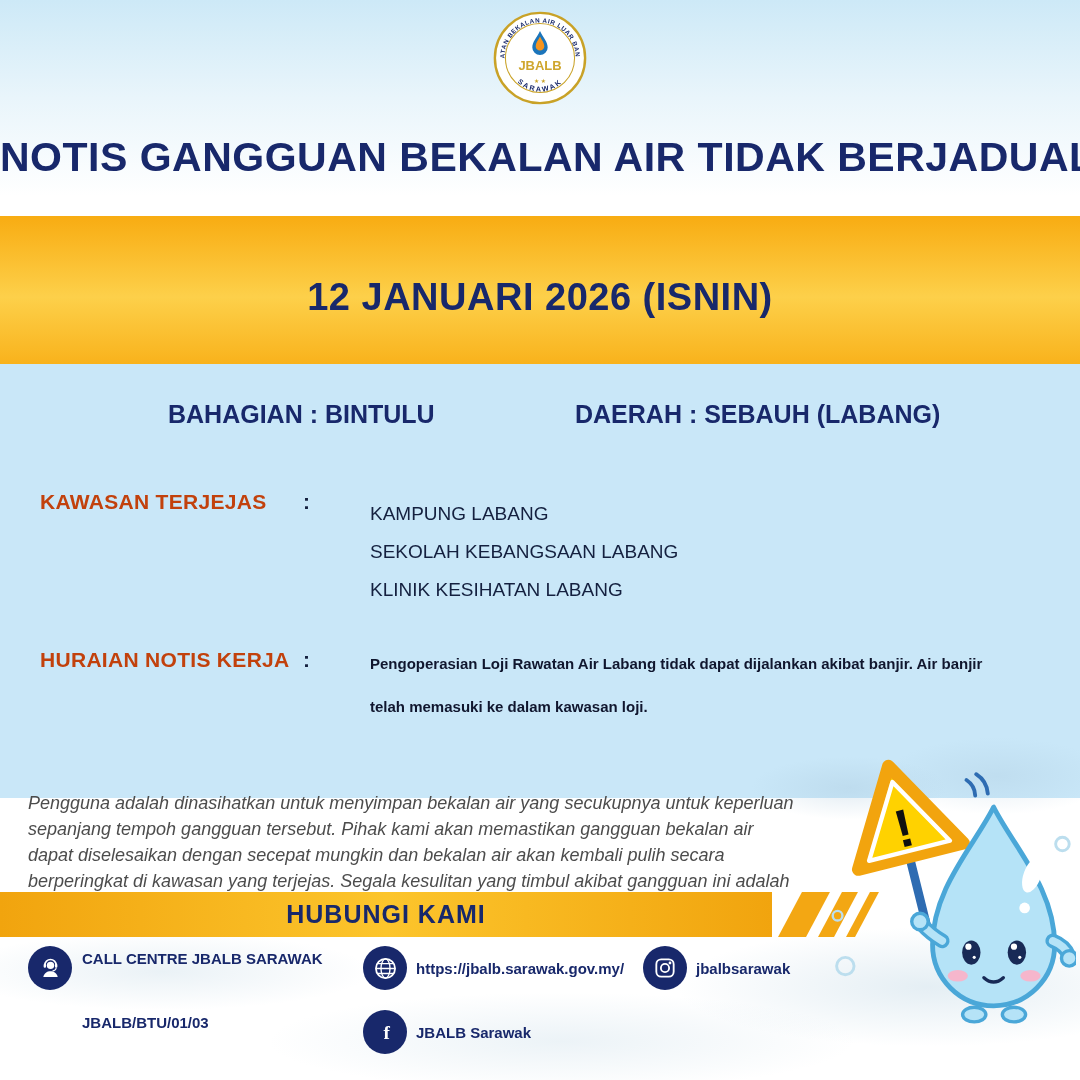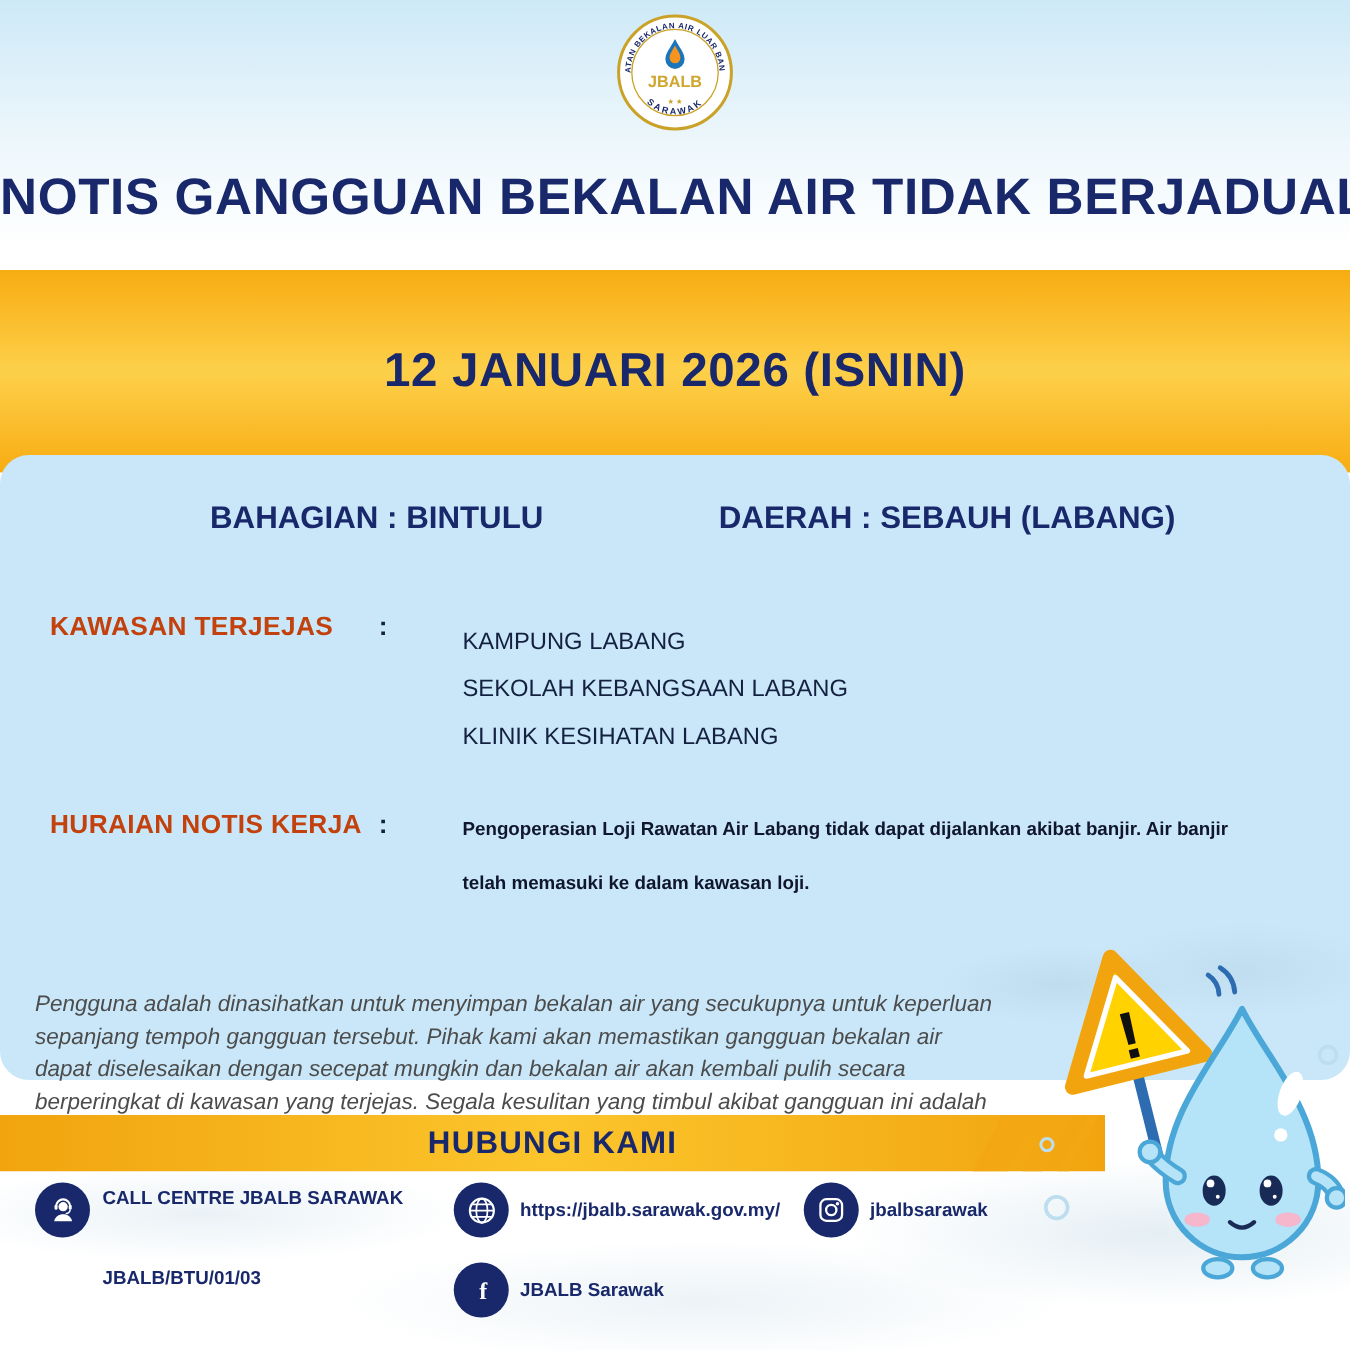--- a/index.html
+++ b/index.html
@@ -10,21 +10,21 @@
   }
   .top-gradient{position:absolute;left:0;top:0;width:1080px;height:196px;
     background:linear-gradient(180deg,#cde9f7 0%,#e9f5fb 50%,#ffffff 100%);}
   .logo{position:absolute;left:492px;top:10px;width:96px;height:96px;}
   .title{position:absolute;left:0;top:134px;width:1080px;text-align:center;
     font-size:41px;font-weight:bold;color:#18286b;letter-spacing:.5px;white-space:nowrap;}
   .date-banner{position:absolute;left:0;top:196px;width:1080px;height:162px;
     background:linear-gradient(180deg,#f8ac12 0%,#fdd04a 50%,#f8ac12 100%);
     display:flex;flex-direction:column;align-items:center;justify-content:center;gap:16px;margin-top:20px;}
   .date-line{font-size:38px;font-weight:bold;color:#18286b;letter-spacing:.5px;}
-  .blue-section{position:absolute;left:0;top:364px;width:1080px;height:500px;background:#c9e7f8;border-radius:23px;}
+  .blue-section{position:absolute;left:0;top:364px;width:1080px;height:434px;background:#c9e7f8;}
   .region{position:absolute;font-size:25px;font-weight:bold;color:#18286b;}
   .bahagian{left:168px;top:36px;}
   .daerah{left:575px;top:36px;}
   .field-label{position:absolute;font-size:21px;font-weight:bold;color:#c2410c;letter-spacing:.3px;}
   .colon{position:absolute;left:303px;font-size:21px;font-weight:bold;color:#14203f;}
   .kawasan-label{left:40px;top:126px;}
   .colon-1{top:126px;}
   .kawasan-item{position:absolute;left:370px;font-size:19px;font-weight:normal;color:#14203f;}
   .item-1{top:139px;} .item-2{top:177px;} .item-3{top:215px;}
   .huraian-label{left:40px;top:284px;}
@@ -35,21 +35,21 @@
     font-size:18px;font-style:italic;color:#4c4c4c;line-height:26px;}
   .water-bg{position:absolute;left:0;top:925px;width:1080px;height:155px;
     background:
       radial-gradient(ellipse 300px 55px at 15% 30%, rgba(160,195,215,.22), transparent 70%),
       radial-gradient(ellipse 420px 70px at 52% 75%, rgba(160,195,215,.20), transparent 70%),
       radial-gradient(ellipse 360px 85px at 86% 40%, rgba(160,195,215,.28), transparent 70%);}
   .splash-right{position:absolute;left:750px;top:728px;width:330px;height:120px;
     background:
       radial-gradient(ellipse 140px 45px at 30% 50%, rgba(170,200,220,.35), transparent 70%),
       radial-gradient(ellipse 160px 55px at 75% 40%, rgba(170,200,220,.30), transparent 70%);}
-  .contact-bar{position:absolute;left:0;top:892px;width:884px;height:45px;
+  .contact-bar{position:absolute;left:0;top:892px;width:772px;height:45px;
     background:linear-gradient(90deg,#f1a40e 0%,#fcc52c 50%,#f1a40e 100%);
     display:flex;align-items:center;justify-content:center;
     font-size:25px;font-weight:bold;color:#18286b;letter-spacing:1px;}
   .stripe{position:absolute;top:892px;height:45px;background:#f3a713;transform:skewX(-28deg);}
   .s1{left:790px;width:28px;} .s2{left:830px;width:16px;} .s3{left:858px;width:9px;}
   .icon-circle{position:absolute;width:44px;height:44px;border-radius:50%;background:#18286b;
     display:flex;align-items:center;justify-content:center;}
   .contact-text{position:absolute;font-size:15px;font-weight:bold;color:#18286b;line-height:21px;}
   .mascot{position:absolute;left:824px;top:750px;width:252px;height:312px;}
 </style>

